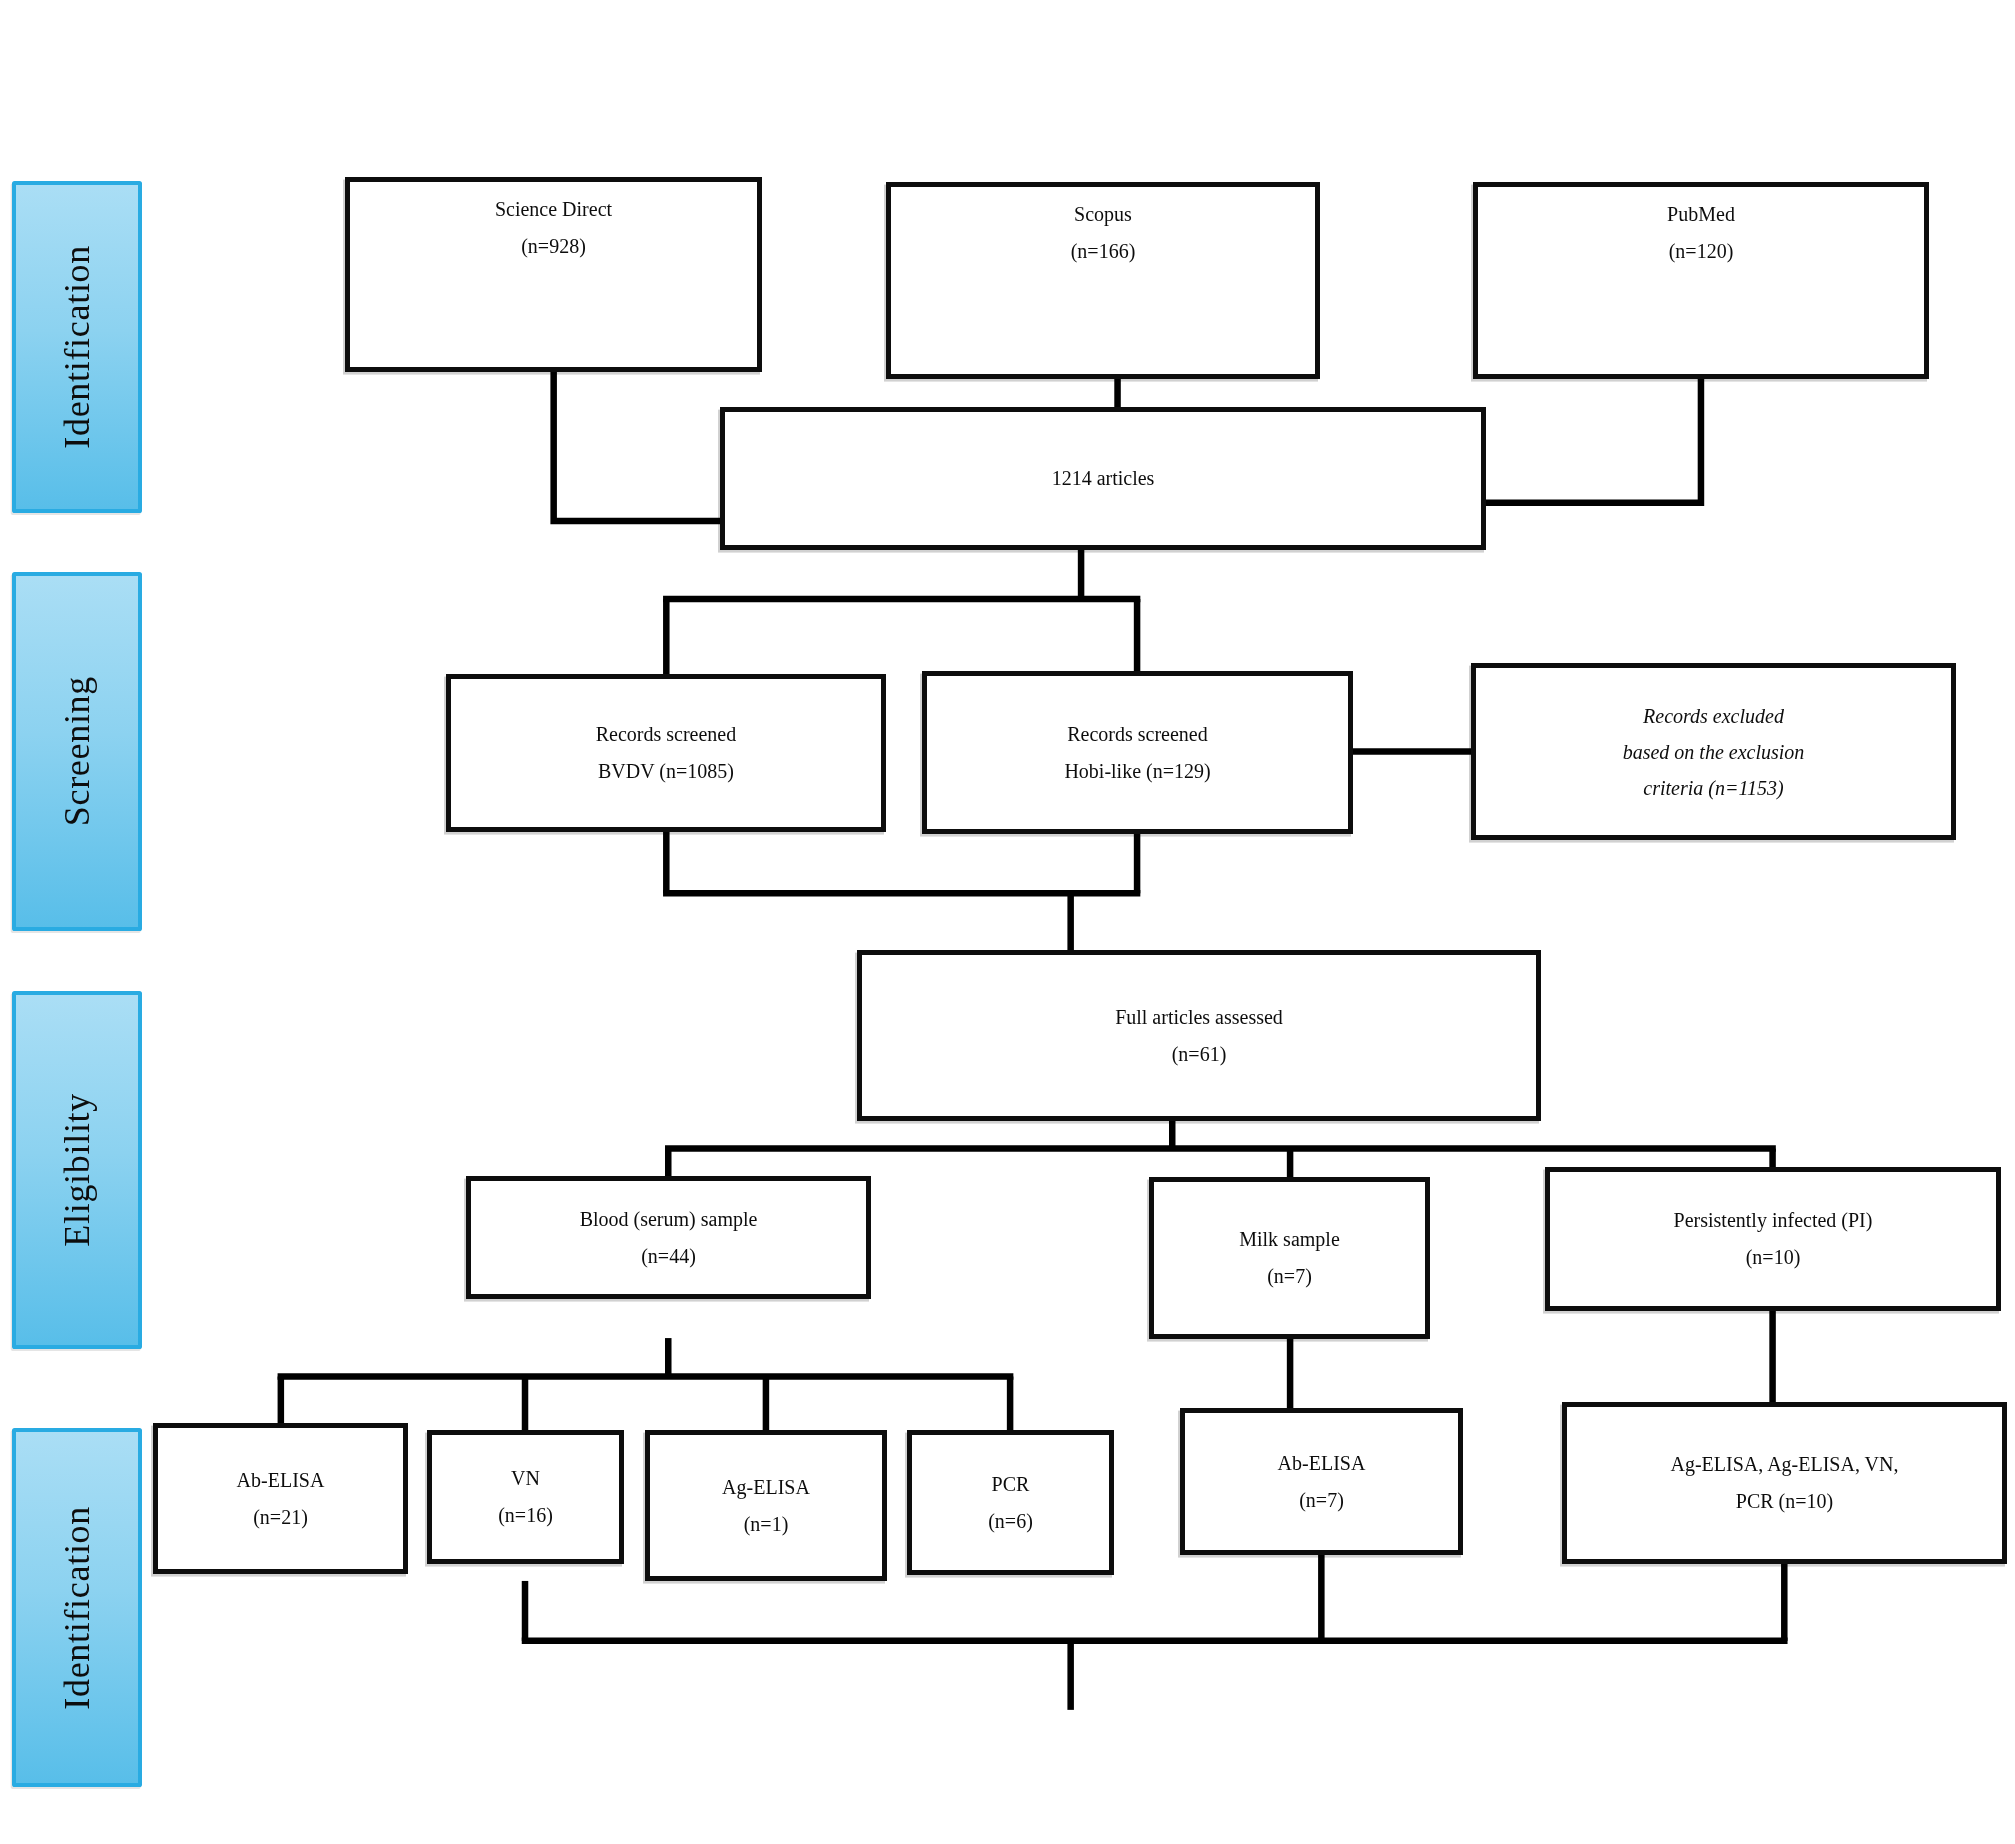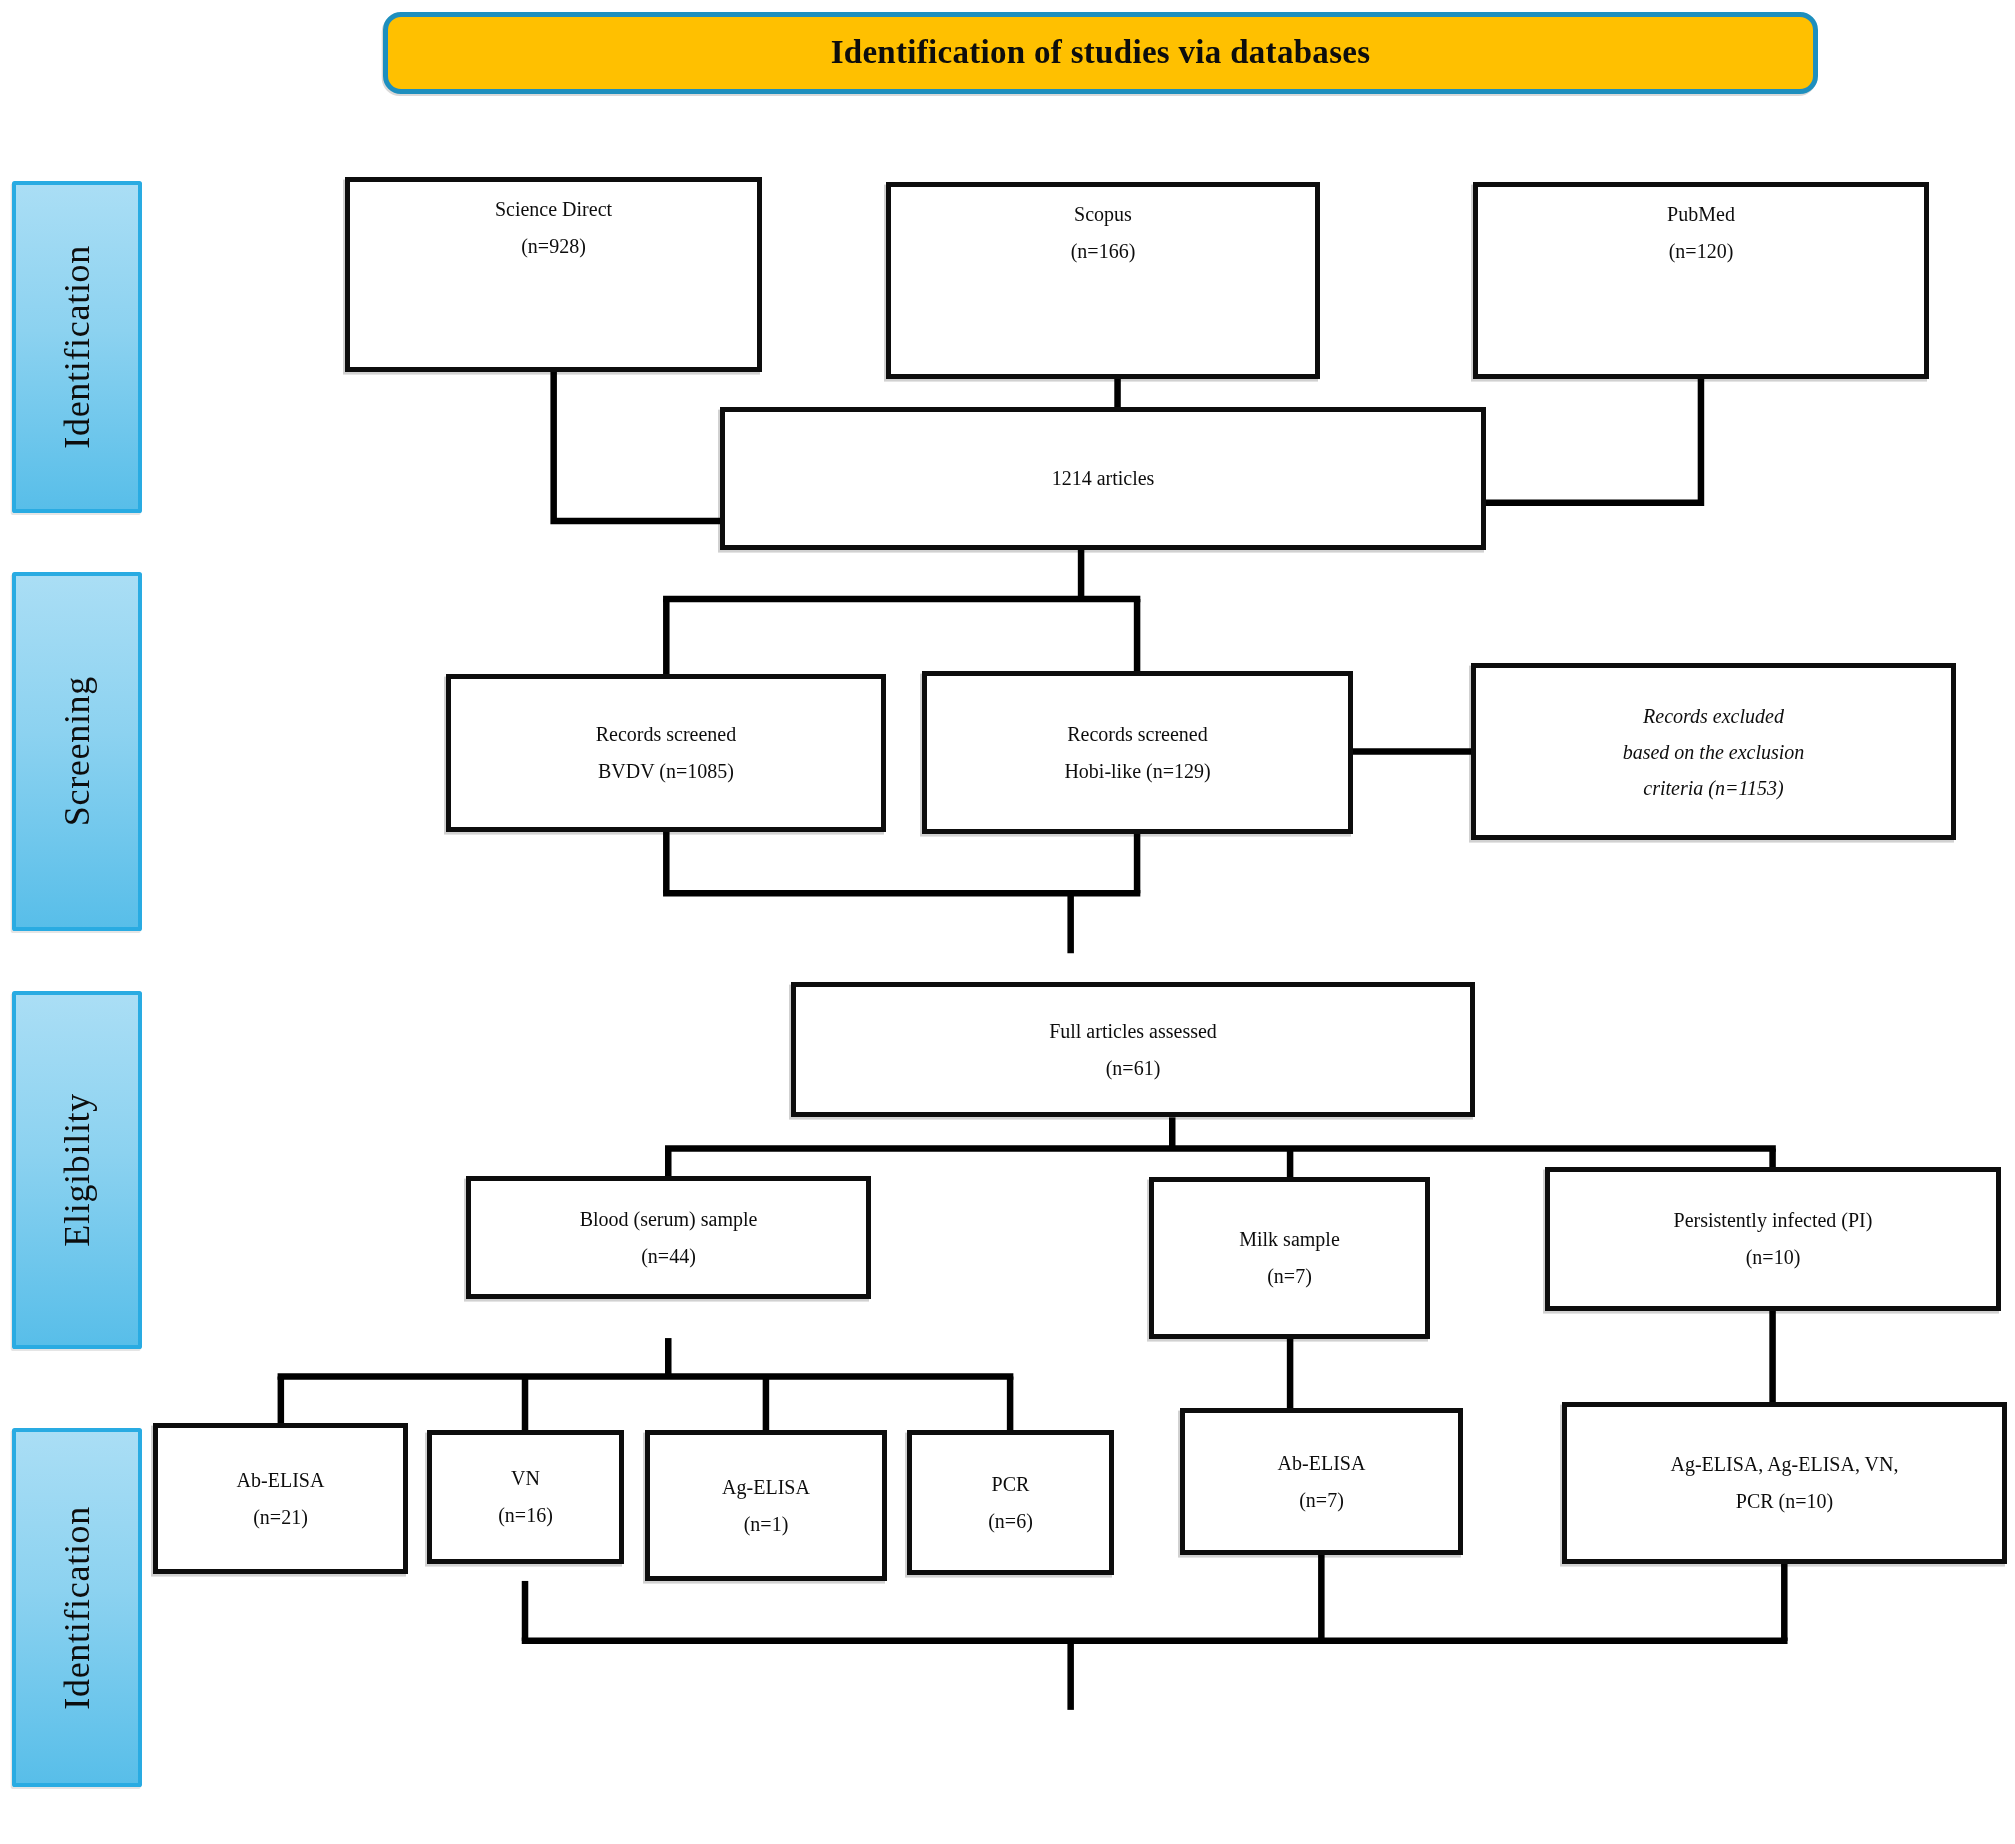--- a/index.html
+++ b/index.html
@@ -104,23 +104,20 @@
     <path d="M1551 2114 V2202"></path>
     <path d="M1981 2050 V2168"></path>
     <path d="M2722 2001 V2158"></path>
     <path d="M806 2428 V2520"></path>
     <path d="M2029 2382 V2520"></path>
     <path d="M2740 2394 V2520"></path>
     <path d="M801 2520 H2745"></path>
     <path d="M1644 2520 V2626"></path>
   </svg>
 
-  <div class="banner">
-    <span class="banner-text">Identification of studies via databases</span>
-  </div>
 
   <div class="stage-label" style="top:181px;height:332px;">
     <span>Identification</span>
   </div>
   <div class="stage-label" style="top:572px;height:359px;">
     <span>Screening</span>
   </div>
   <div class="stage-label" style="top:991px;height:358px;">
     <span>Eligibility</span>
   </div>
@@ -152,21 +149,21 @@
   <div class="box" style="left:922px;top:671px;width:431px;height:163px;">
     <div class="box-text">Records screened
 Hobi-like (n=129)</div>
   </div>
   <div class="box tight" style="left:1471px;top:663px;width:485px;height:177px;font-style:italic;">
     <div class="box-text">Records excluded
 based on the exclusion
 criteria (n=1153)</div>
   </div>
 
-  <div class="box" style="left:791px;top:950px;width:684px;height:135px;margin-top:32px;">
+  <div class="box" style="left:857px;top:950px;width:684px;height:171px;">
     <div class="box-text">Full articles assessed
 (n=61)</div>
   </div>
 
   <div class="box" style="left:466px;top:1176px;width:405px;height:123px;">
     <div class="box-text">Blood (serum) sample
 (n=44)</div>
   </div>
   <div class="box" style="left:1149px;top:1177px;width:281px;height:162px;">
     <div class="box-text">Milk sample

